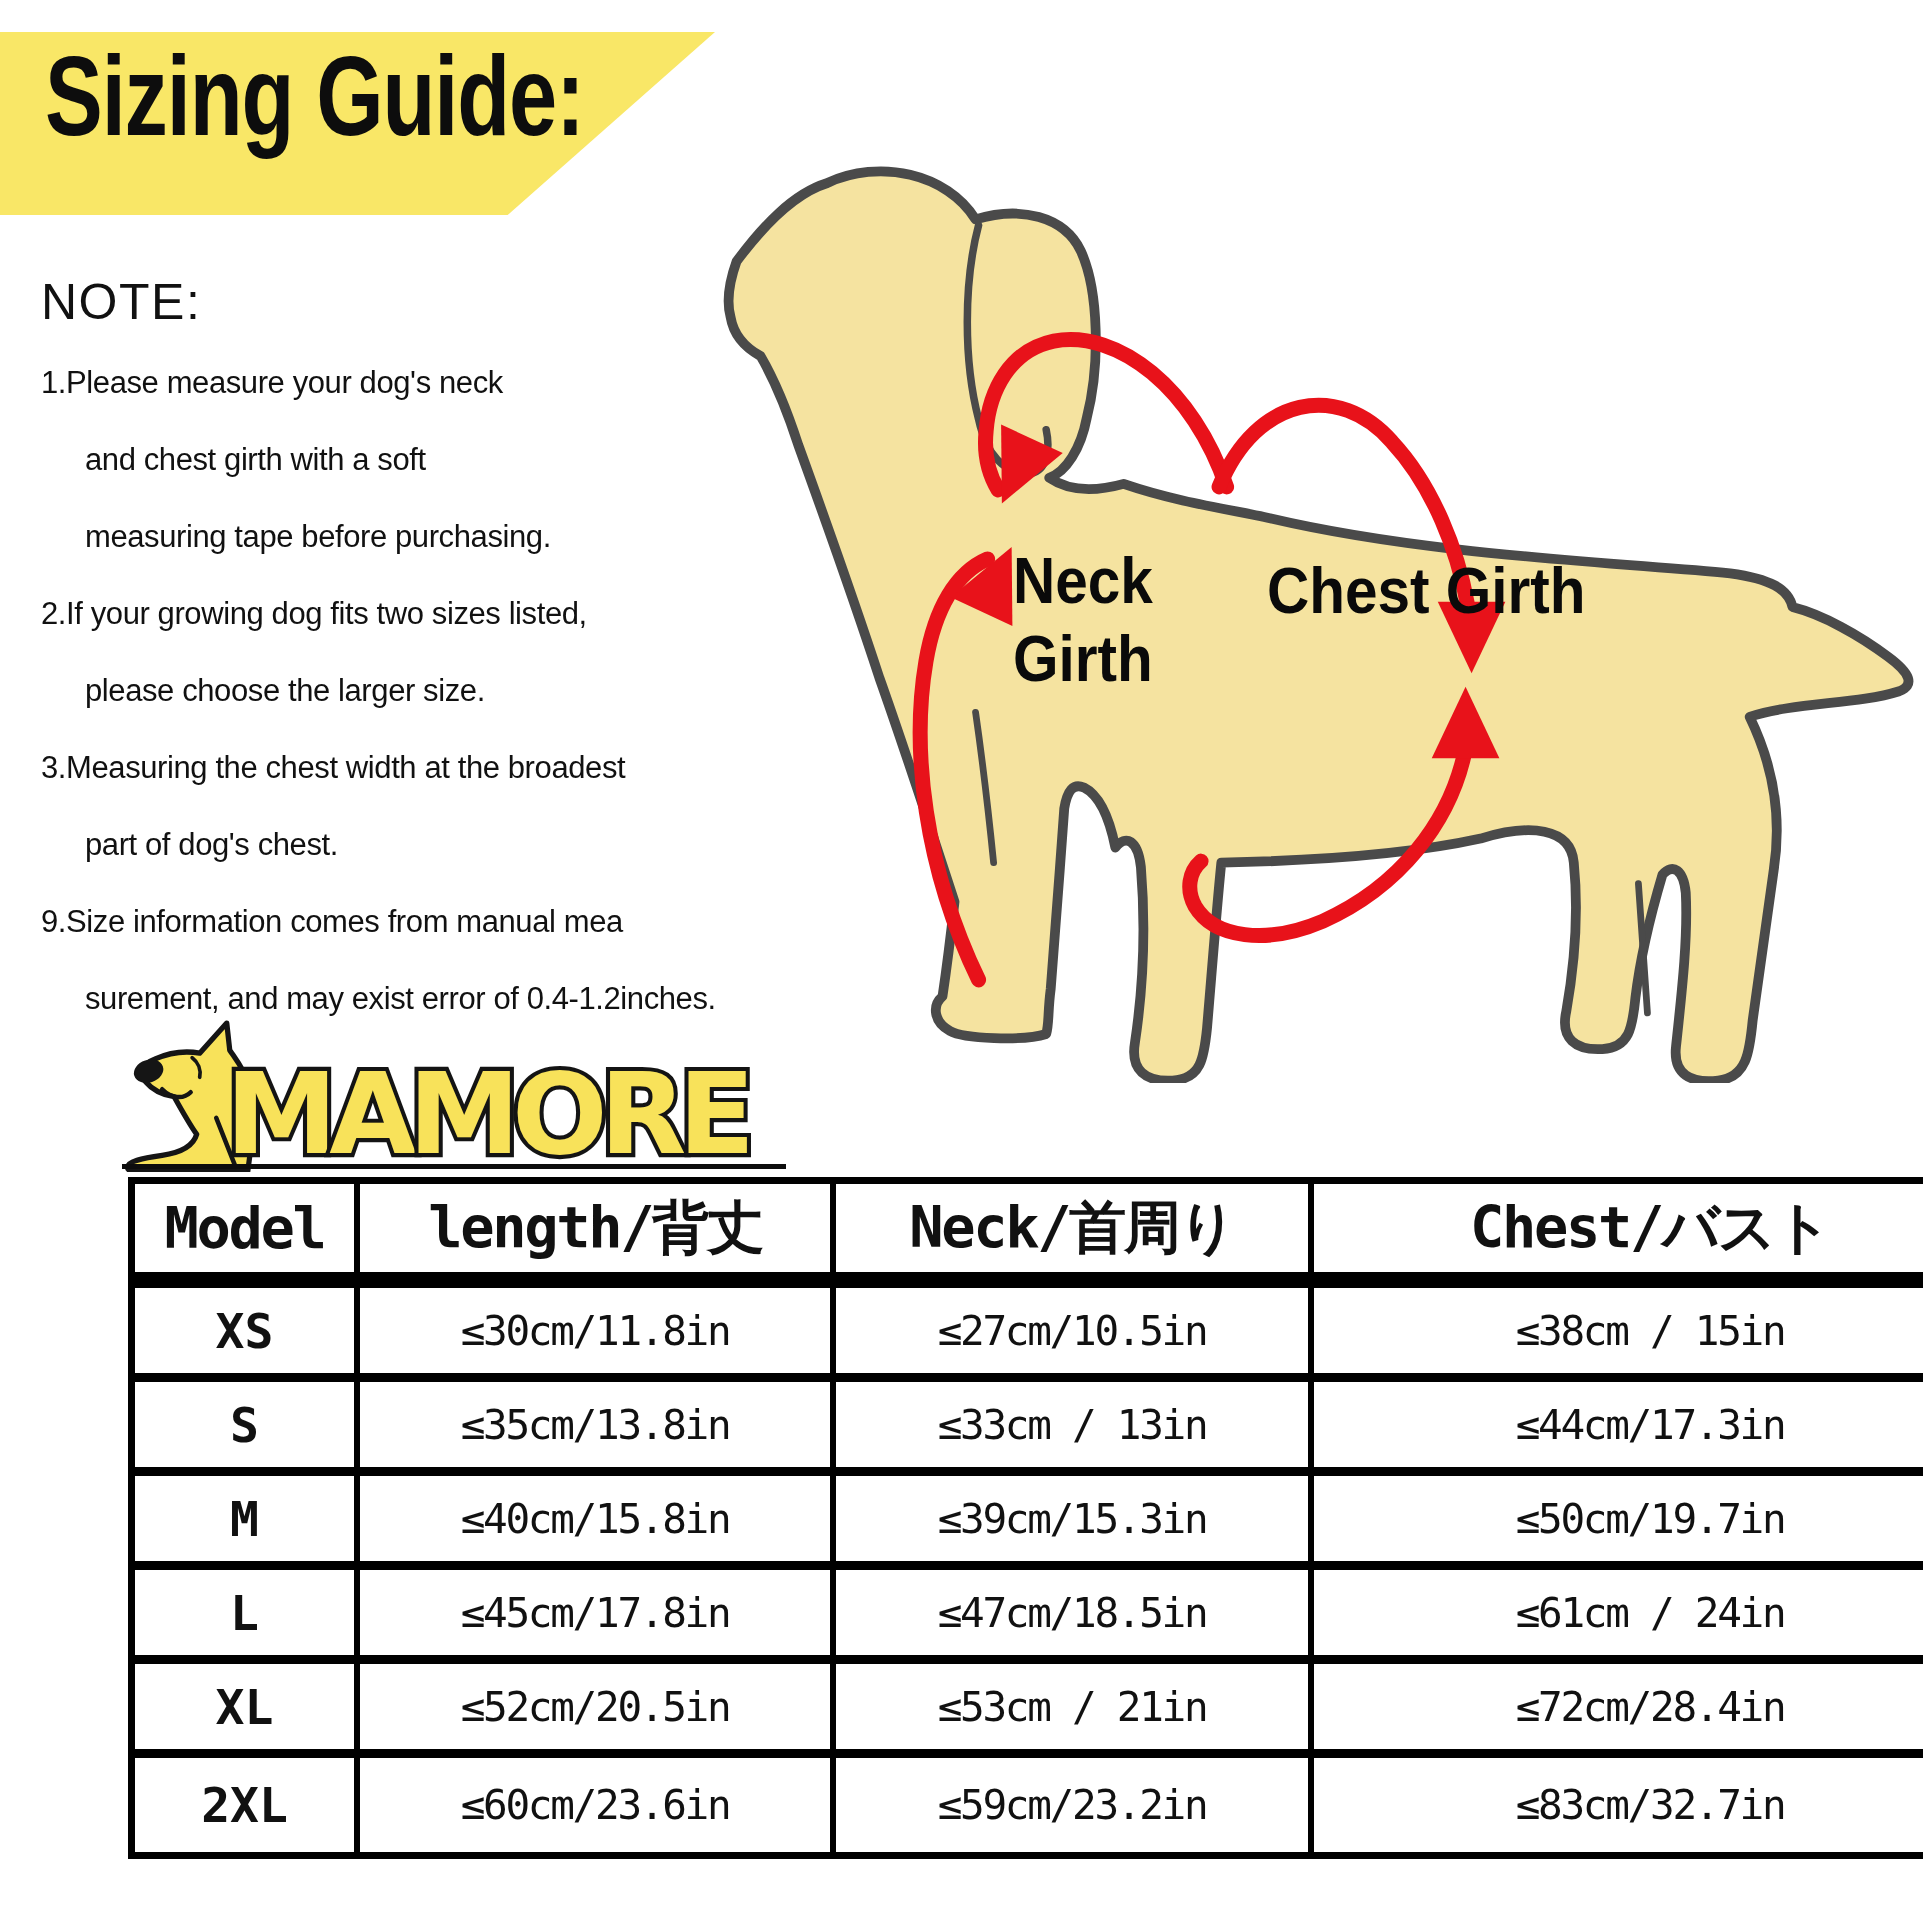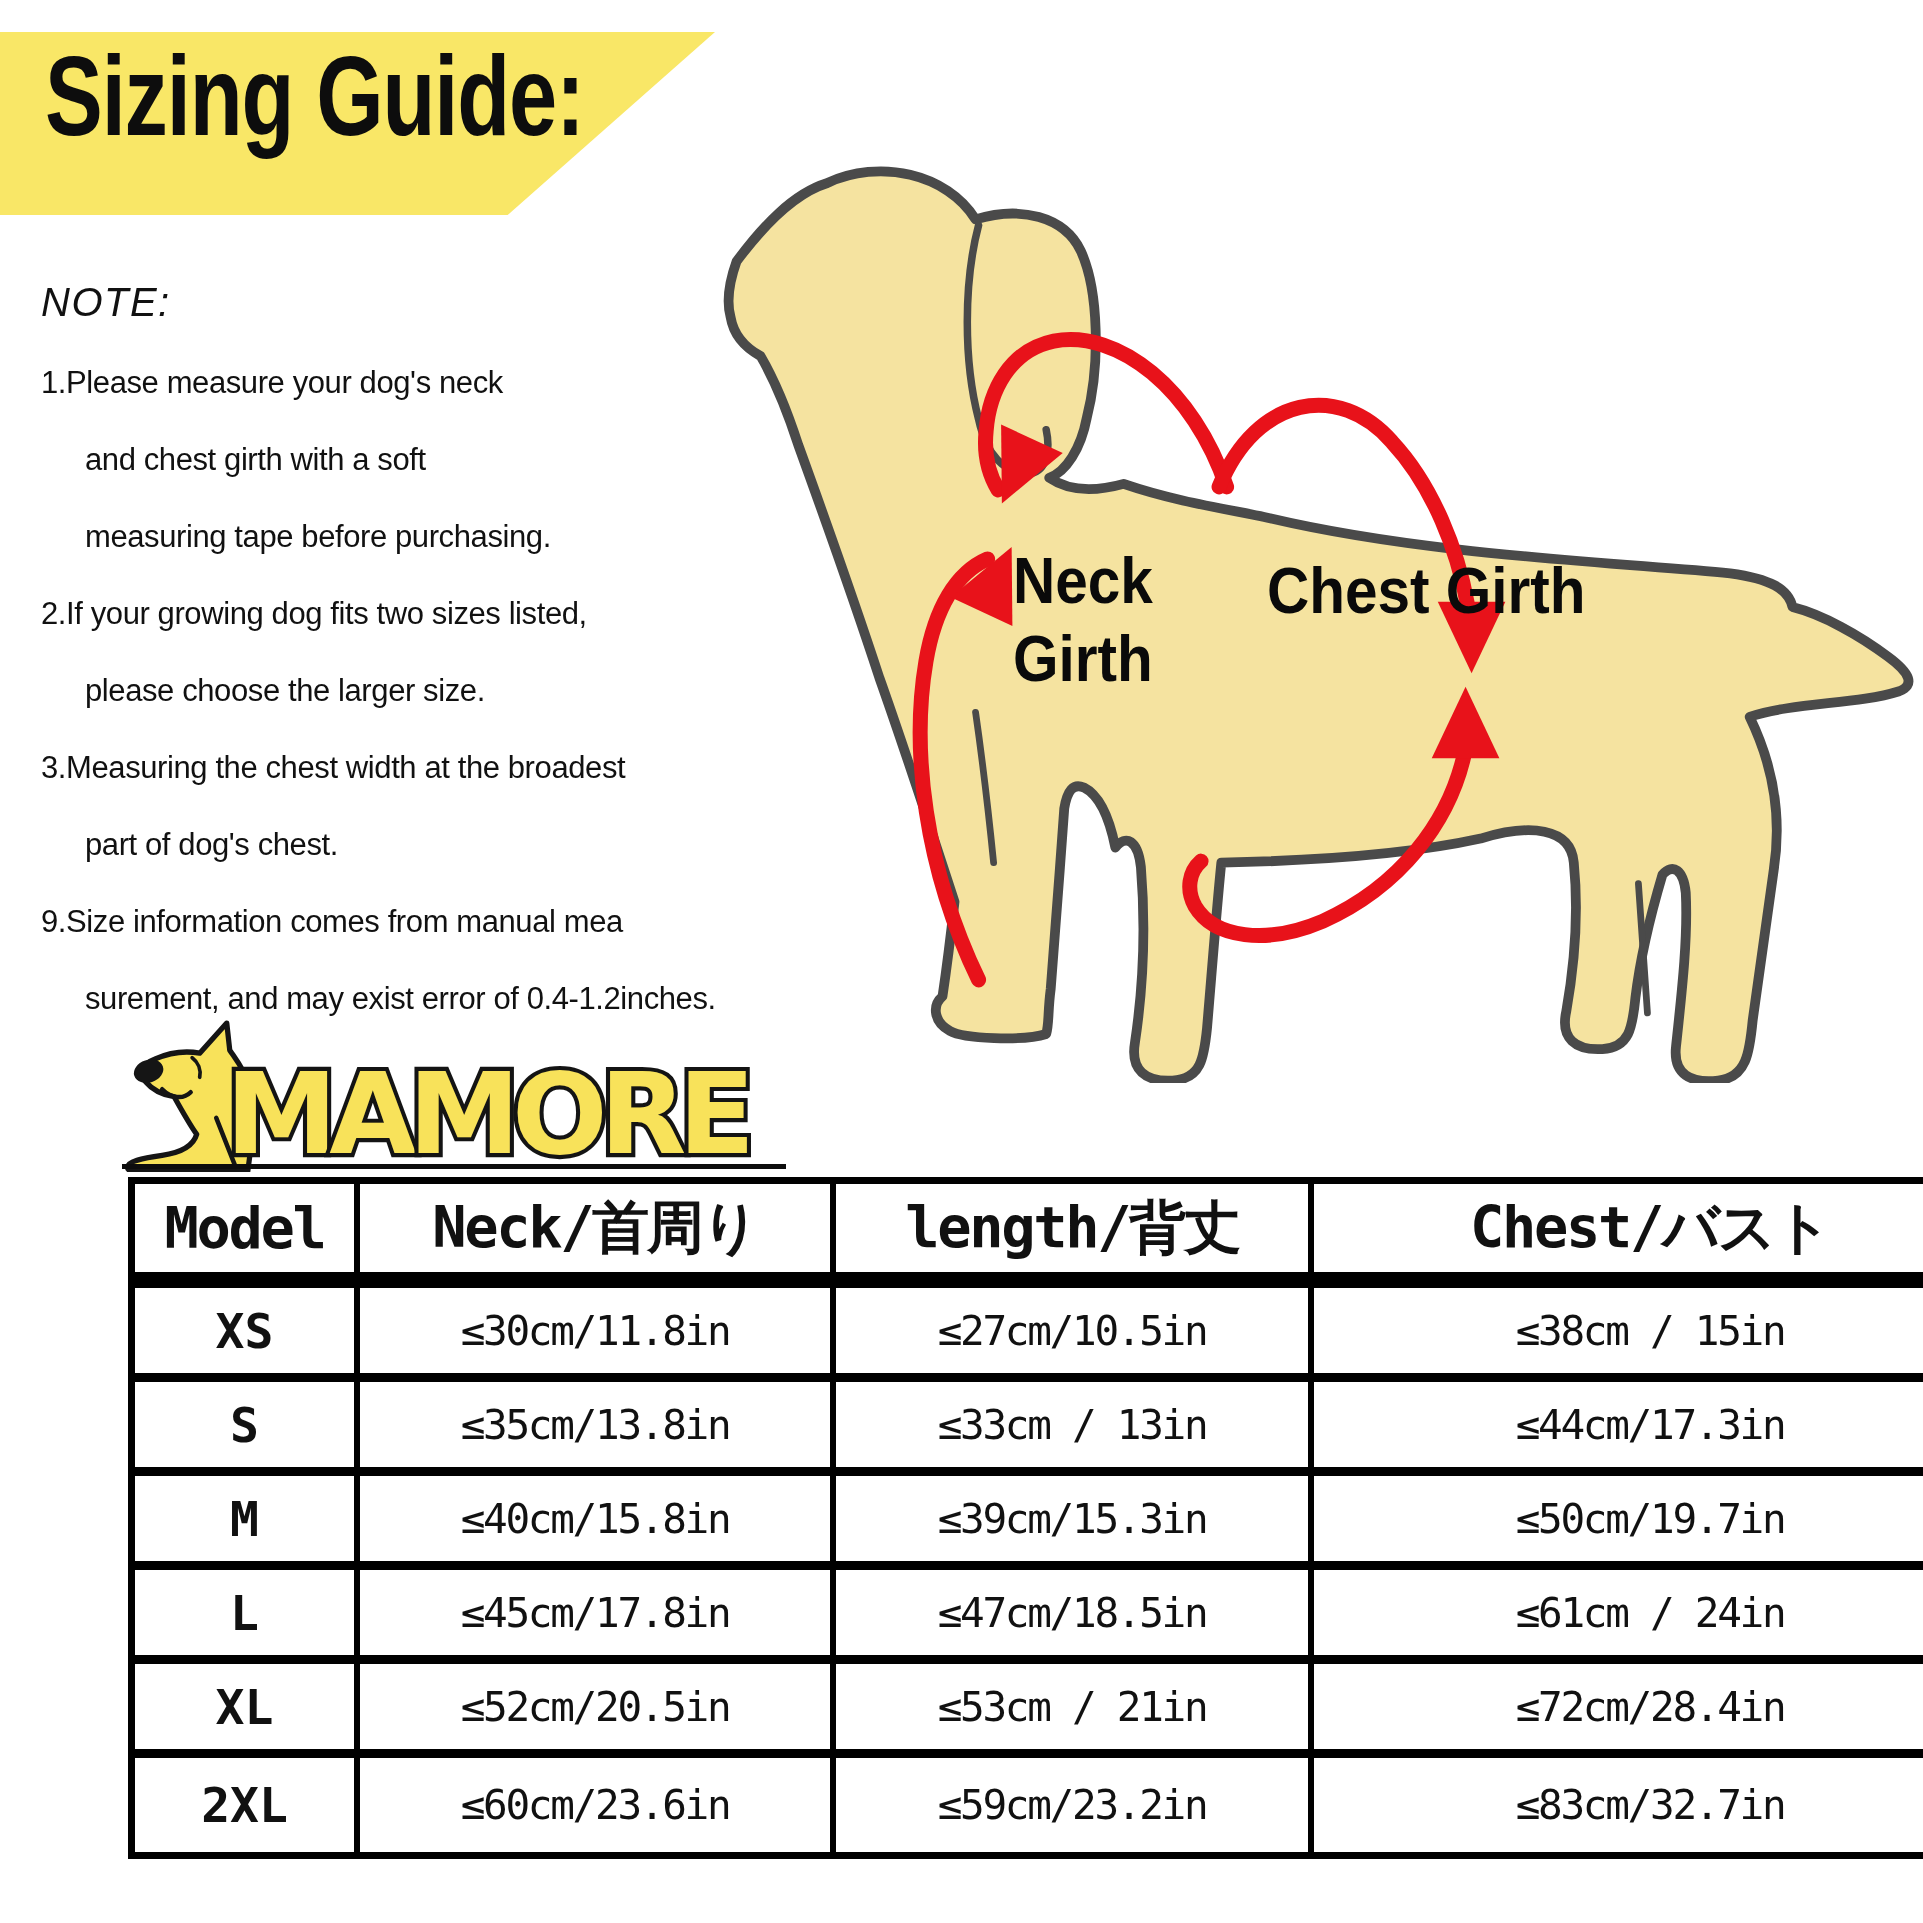--- a/index.html
+++ b/index.html
@@ -8,21 +8,21 @@
 
   
   .banner{position:absolute;left:0;top:32px;width:715px;height:183px;
           background:#F9E767;clip-path:polygon(0 0,100% 0,71% 100%,0 100%);}
   .page-title{position:absolute;left:45px;top:30px;font-size:114px;font-weight:700;
           color:#0d0d0d;white-space:nowrap;transform:scaleX(0.76);transform-origin:left top;
           letter-spacing:-1.5px;}
 
   
   .note{position:absolute;left:41px;top:260px;width:1007px;}
-  .note-heading{font-size:40px;line-height:84px;letter-spacing:1.5px;font-style:italic;}
+  .note-heading{font-size:50px;line-height:84px;letter-spacing:1.5px;}
   .ln{font-size:31px;line-height:77px;white-space:nowrap;letter-spacing:-0.4px;}
   .ind{margin-left:44px;}
 
   
   .dog-wrap{position:absolute;left:699px;top:147px;width:1225px;height:936px;}
   .girth-label{position:absolute;font-size:65px;font-weight:700;color:#0a0a0a;
           white-space:nowrap;transform:scaleX(0.9);transform-origin:left top;}
   .lbl-neck{left:1013px;top:543px;}
   .lbl-girth{left:1013px;top:621px;}
   .lbl-chest{left:1267px;top:553px;}
@@ -153,22 +153,22 @@
   <path d="M 148,150 L 174,216" fill="none" stroke="#151515" stroke-width="6" stroke-linecap="round"></path>
 </svg>
 
 <svg class="brandtext" viewBox="0 0 756 168" xmlns="http://www.w3.org/2000/svg">
   <text x="8" y="136" font-family="DejaVu Sans, sans-serif" font-size="150" font-weight="bold" fill="#F8E25A" stroke="#141414" stroke-width="11" paint-order="stroke" letter-spacing="-6" textLength="700">MAMORE</text>
 </svg>
 <div class="baseline"></div>
 
 <div class="size-table">
   <div class="c hdr">Model</div>
+  <div class="c hdr">length/背丈</div>
   <div class="c hdr">Neck/首周り</div>
-  <div class="c hdr">length/背丈</div>
   <div class="c hdr ecol">Chest/バスト</div>
 
   <div class="c model">XS</div>
   <div class="c val">≤30cm/11.8in</div>
   <div class="c val">≤27cm/10.5in</div>
   <div class="c val ecol">≤38cm / 15in</div>
 
   <div class="c model">S</div>
   <div class="c val">≤35cm/13.8in</div>
   <div class="c val">≤33cm / 13in</div>

